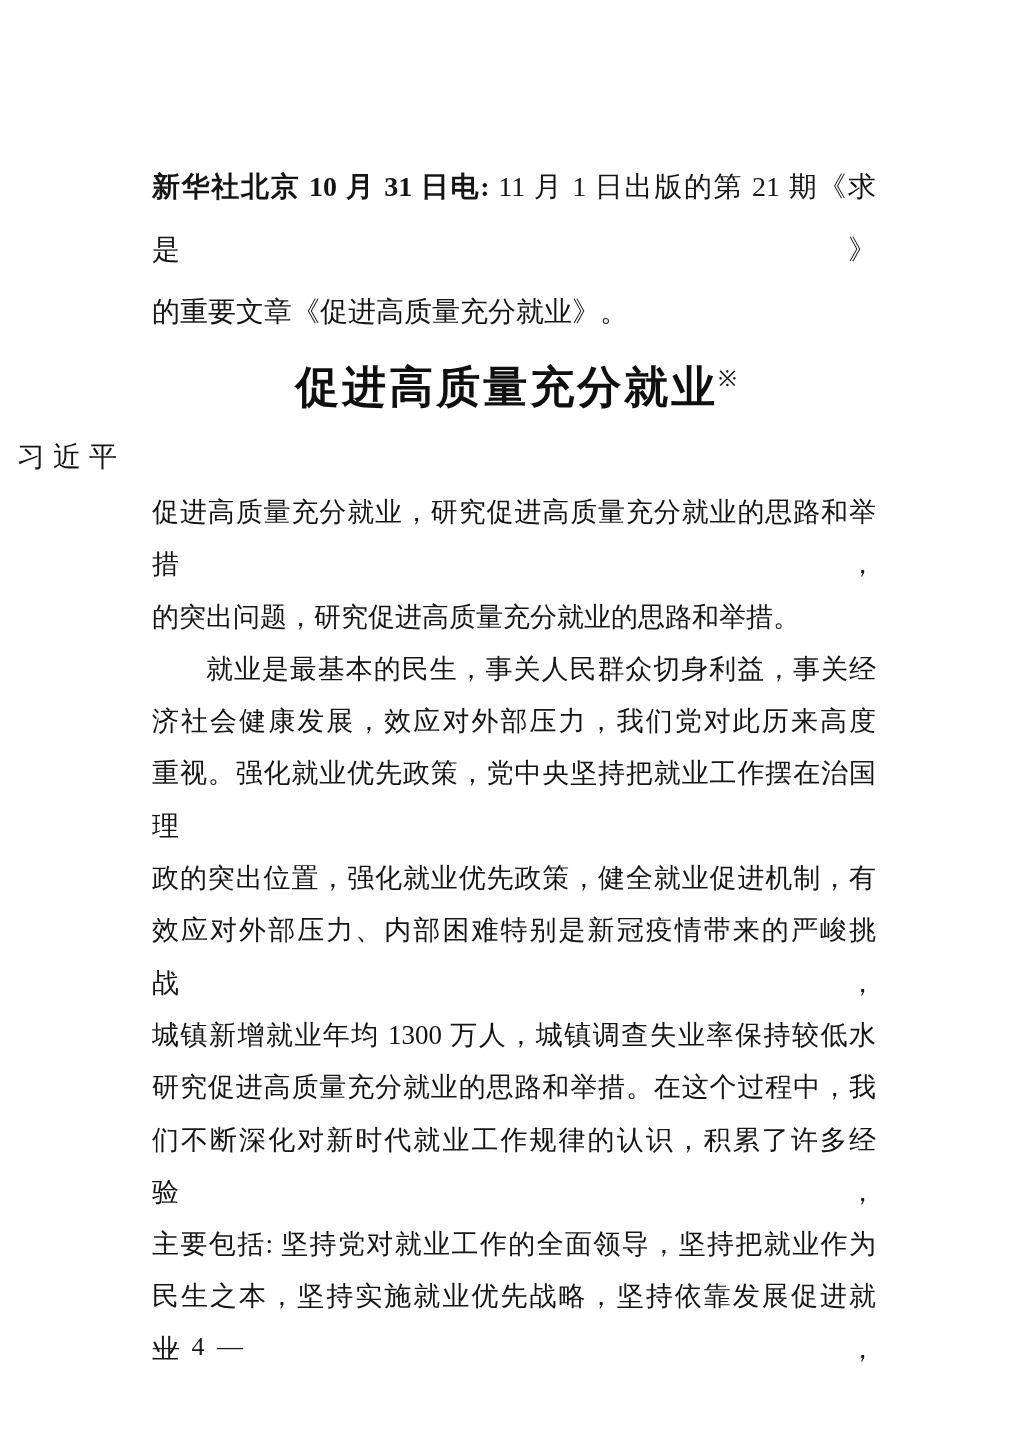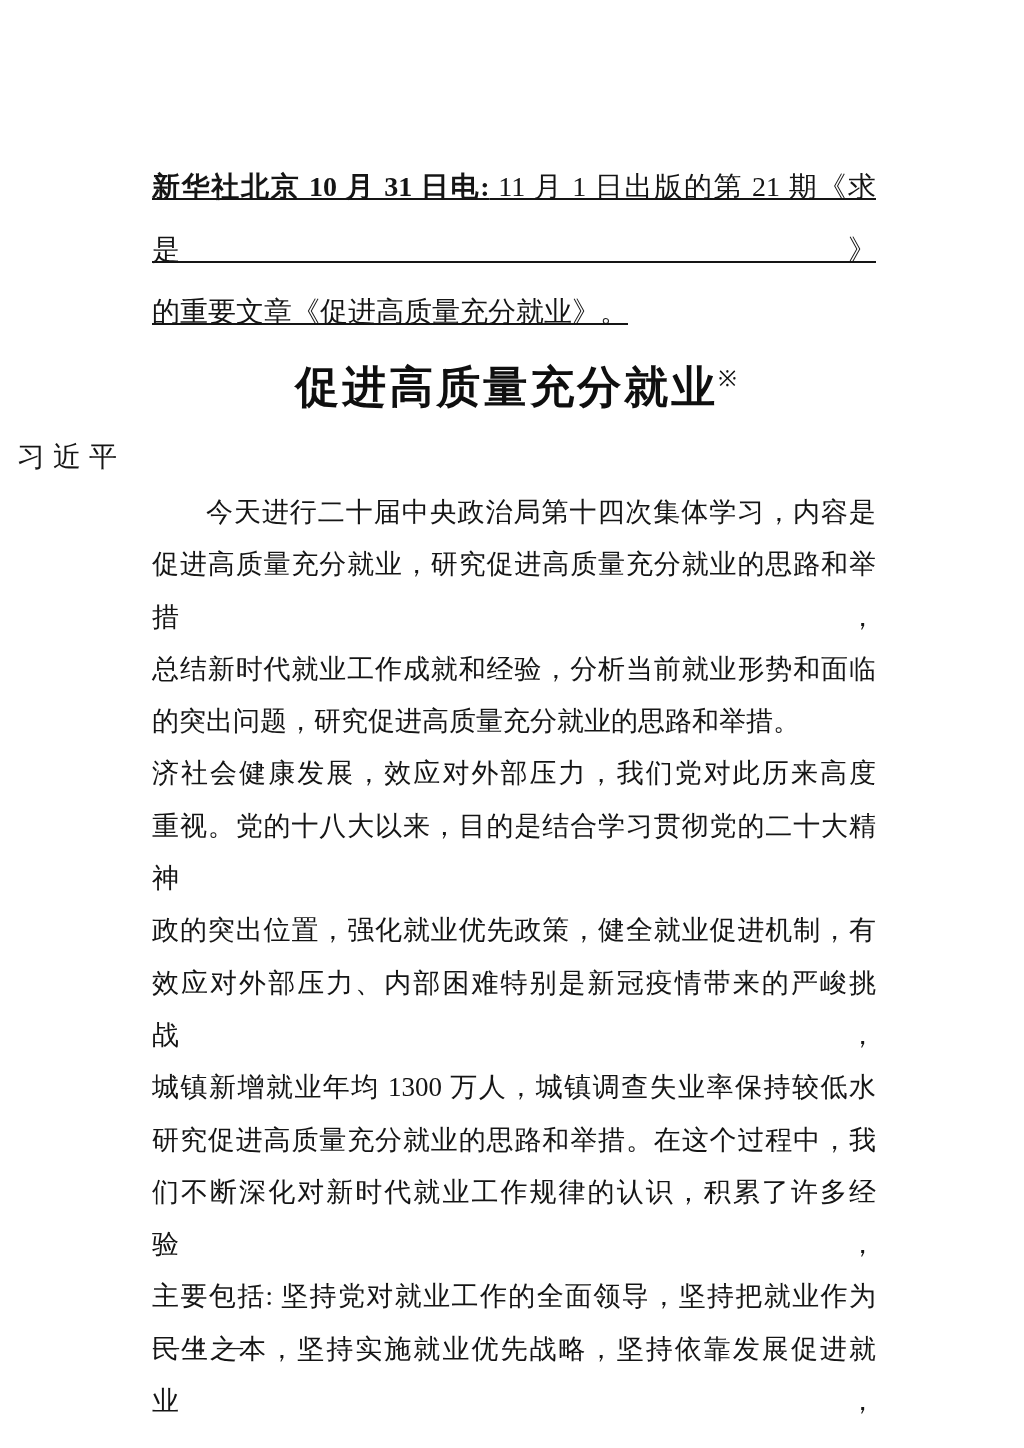--- a/index.html
+++ b/index.html
@@ -17,21 +17,20 @@
     overflow: hidden;
   }
   
   .lead {
     position: absolute;
     left: 152px;
     top: 156px;
     width: 724px;
     font-size: 28px;
     line-height: 62.5px;
-    text-decoration: underline;
   }
   .line {
     text-align: justify;
     text-align-last: justify;
     text-justify: inter-character;
   }
   .line.short {
     text-align-last: left;
   }
   .line.indent {
@@ -100,26 +99,25 @@
   <div class="lead">
       <div class="line"><span class="lead-bold">新华社北京 10 月 31 日电:</span> 11 月 1 日出版的第 21 期《求是》</div>
       <div class="line short">的重要文章《促进高质量充分就业》。</div>
     </div>
 
   <h1 class="title"><span>促进高质量充分就业</span><span class="footnote-mark">※</span></h1>
 
   <div class="author">习近平</div>
 
   <div class="body-text">
-      <div class="line indent">今天进行二十届中央政治局第十四次集体学习，内容是</div>
       <div class="line">促进高质量充分就业，研究促进高质量充分就业的思路和举措，</div>
-      <div class="line">总结新时代就业工作成就和经验，分析当前就业形势和面临</div>
       <div class="line short">的突出问题，研究促进高质量充分就业的思路和举措。</div>
+      <div class="line indent">就业是最基本的民生，事关人民群众切身利益，事关经</div>
       <div class="line">济社会健康发展，效应对外部压力，我们党对此历来高度</div>
-      <div class="line">重视。党的十八大以来，目的是结合学习贯彻党的二十大精神</div>
+      <div class="line">重视。强化就业优先政策，党中央坚持把就业工作摆在治国理</div>
       <div class="line">政的突出位置，强化就业优先政策，健全就业促进机制，有</div>
       <div class="line">效应对外部压力、内部困难特别是新冠疫情带来的严峻挑战，</div>
       <div class="line">城镇新增就业年均 1300 万人，城镇调查失业率保持较低水</div>
       <div class="line">研究促进高质量充分就业的思路和举措。在这个过程中，我</div>
       <div class="line">们不断深化对新时代就业工作规律的认识，积累了许多经验，</div>
       <div class="line">主要包括: 坚持党对就业工作的全面领导，坚持把就业作为</div>
       <div class="line">民生之本，坚持实施就业优先战略，坚持依靠发展促进就业，</div>
     </div>
 
   <div class="footer">— 4 —</div>

